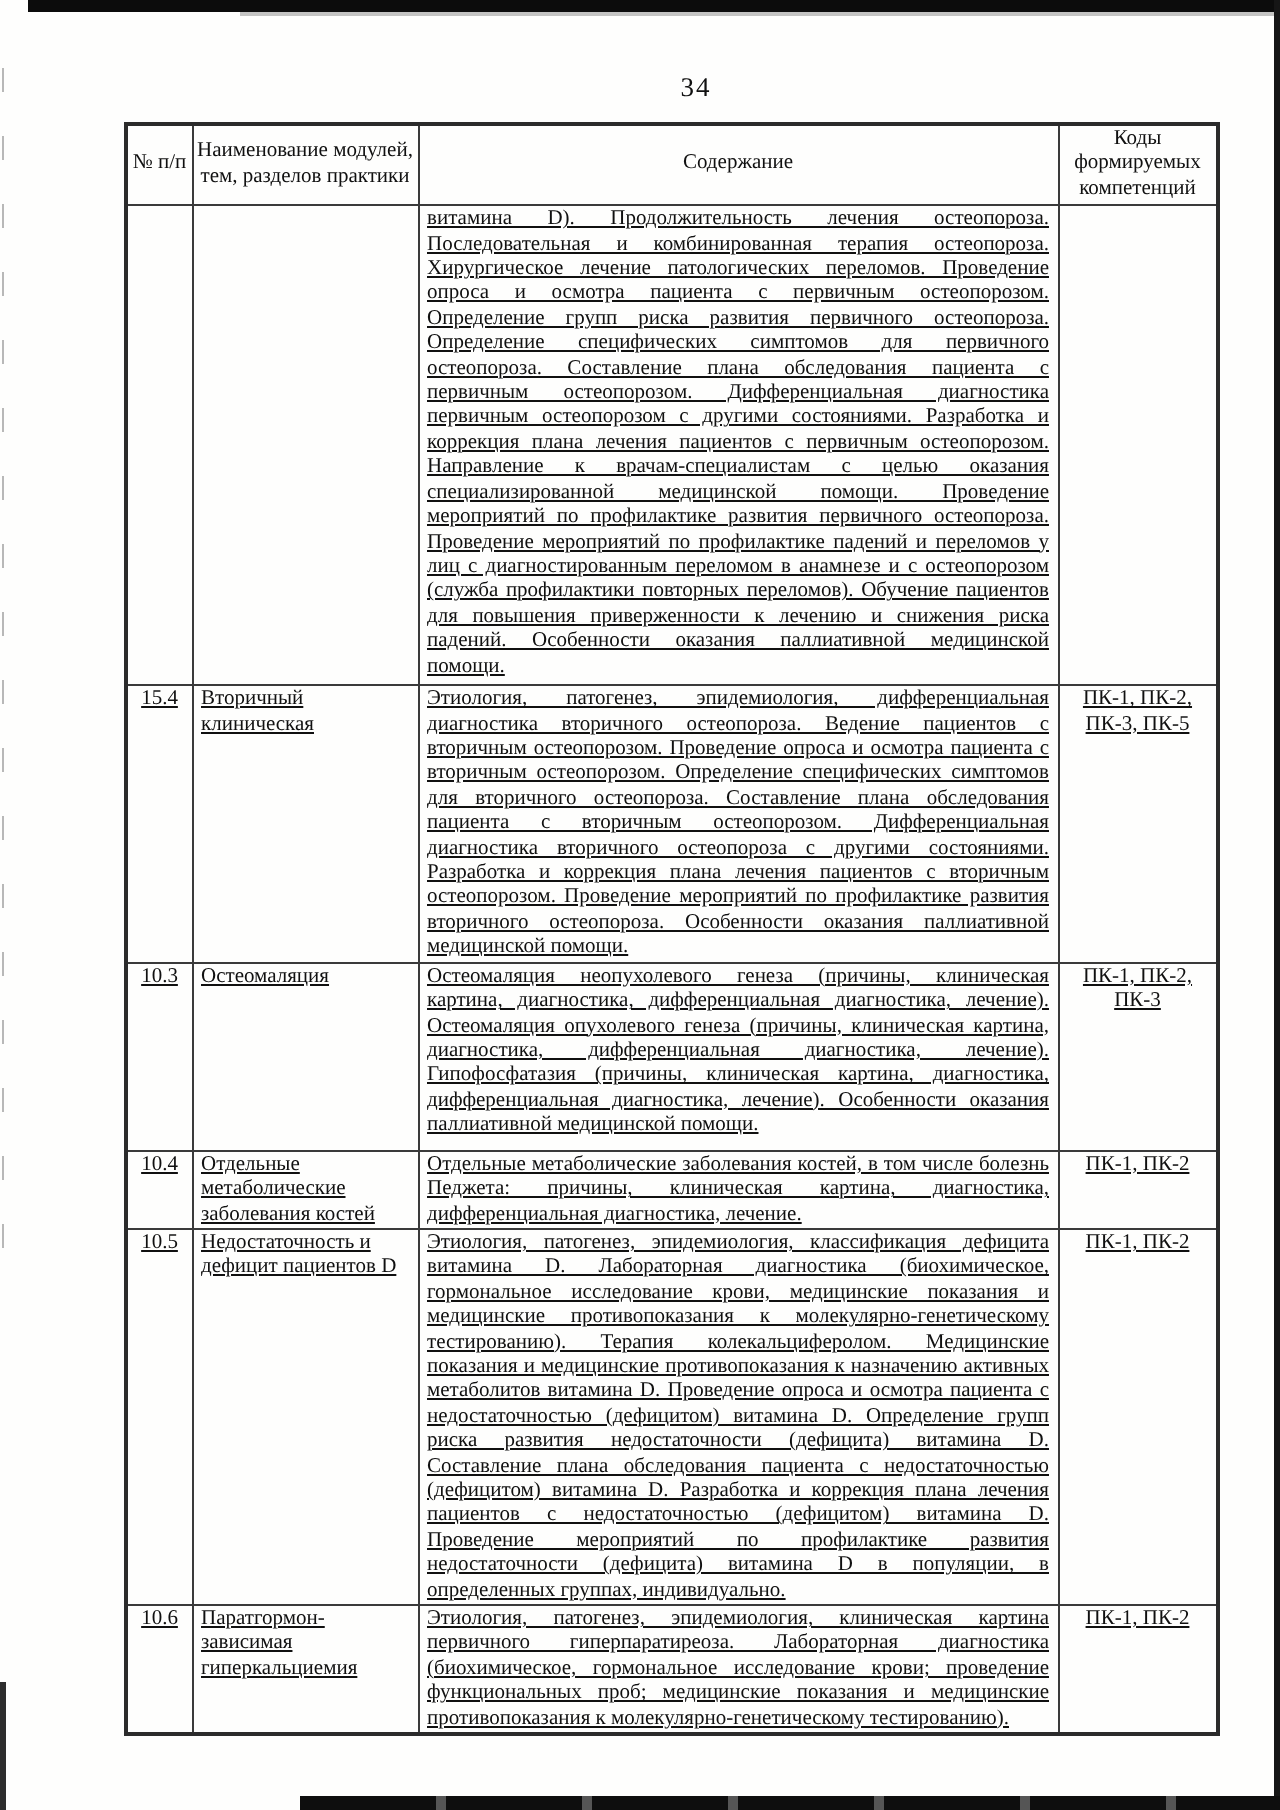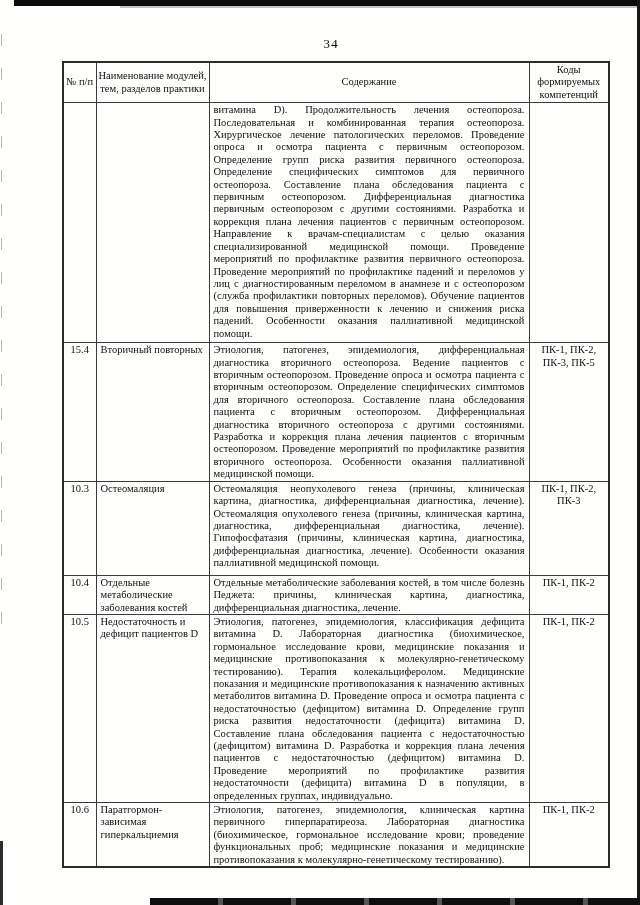--- a/index.html
+++ b/index.html
@@ -15,39 +15,39 @@
   .top-bar    { position:absolute; top:0; left:14px; right:0; height:6px; background:#0c0c0c; }
   .top-bar-tail { position:absolute; top:6px; left:120px; right:0; height:2px; background:#8a8a8a; opacity:.5; }
   .right-bar  { position:absolute; top:0; right:0; bottom:0; width:3px; background:#161616; }
   .bottom-bar { position:absolute; bottom:0; left:150px; right:0; height:7px;
                 background:repeating-linear-gradient(90deg,#0e0e0e 0 68px,#555 68px 73px); }
   .left-noise { position:absolute; left:1px; top:34px; width:1px; height:600px;
                 background:repeating-linear-gradient(180deg,#9a9a9a 0 12px, transparent 12px 34px); opacity:.7; }
   .left-bottom-mark { position:absolute; left:0; bottom:0; width:3px; height:64px; background:#2d2d2d; }
 
   .page-number {
-    position:absolute; top:36px; left:58px; width:546px;
+    position:absolute; top:36px; left:75px; width:546px;
     text-align:center; font-size:13.5px; letter-spacing:1px;
   }
 
   table.doc {
     position:absolute; left:62px; top:61px; width:546px;
     border-collapse:collapse; table-layout:fixed;
     border:2px solid #2b2b2b;
   }
   table.doc th, table.doc td {
     border:1.5px solid #3a3a3a;
     font-size:10.5px; line-height:12.4px;
     font-weight:normal;
     overflow:hidden;
   }
   table.doc th {
     text-align:center; vertical-align:middle; padding:1px 2px;
   }
-  table.doc td { vertical-align:top; padding:1px 4px 0 4px; }
+  table.doc td { vertical-align:top; padding:1px 4px 0 4px;text-decoration:underline; }
   col.c-num     { width:33px; }
   col.c-name    { width:113px; }
   col.c-content { width:320px; }
   col.c-codes   { width:80px; }
 
   td.cell-num  { text-align:center; padding-left:1px; padding-right:1px; }
   td.cell-name { padding-left:3px; padding-right:2px; }
   td.cell-content { text-align:justify; text-align-last:left; }
   td.cell-codes { padding-left:3px; padding-right:2px;text-align:center; }
 
@@ -86,21 +86,21 @@
       <th>Коды формируемых компетенций</th>
     </tr>
     <tr class="r0">
       <td class="cell-num"></td>
       <td class="cell-name"></td>
       <td class="cell-content">витамина D). Продолжительность лечения остеопороза. Последовательная и комбинированная терапия остеопороза. Хирургическое лечение патологических переломов. Проведение опроса и осмотра пациента с первичным остеопорозом. Определение групп риска развития первичного остеопороза. Определение специфических симптомов для первичного остеопороза. Составление плана обследования пациента с первичным остеопорозом. Дифференциальная диагностика первичным остеопорозом с другими состояниями. Разработка и коррекция плана лечения пациентов с первичным остеопорозом. Направление к врачам-специалистам с целью оказания специализированной медицинской помощи. Проведение мероприятий по профилактике развития первичного остеопороза. Проведение мероприятий по профилактике падений и переломов у лиц с диагностированным переломом в анамнезе и с остеопорозом (служба профилактики повторных переломов). Обучение пациентов для повышения приверженности к лечению и снижения риска падений. Особенности оказания паллиативной медицинской помощи.</td>
       <td class="cell-codes"></td>
     </tr>
     <tr class="r1">
       <td class="cell-num">15.4</td>
-      <td class="cell-name">Вторичный повторных</td>
+      <td class="cell-name">Вторичный клиническая</td>
       <td class="cell-content">Этиология, патогенез, эпидемиология, дифференциальная диагностика вторичного остеопороза. Ведение пациентов с вторичным остеопорозом. Проведение опроса и осмотра пациента с вторичным остеопорозом. Определение специфических симптомов для вторичного остеопороза. Составление плана обследования пациента с вторичным остеопорозом. Дифференциальная диагностика вторичного остеопороза с другими состояниями. Разработка и коррекция плана лечения пациентов с вторичным остеопорозом. Проведение мероприятий по профилактике развития вторичного остеопороза. Особенности оказания паллиативной медицинской помощи.</td>
       <td class="cell-codes">ПК-1, ПК-2, ПК-3, ПК-5</td>
     </tr>
     <tr class="r2">
       <td class="cell-num">10.3</td>
       <td class="cell-name">Остеомаляция</td>
       <td class="cell-content">Остеомаляция неопухолевого генеза (причины, клиническая картина, диагностика, дифференциальная диагностика, лечение). Остеомаляция опухолевого генеза (причины, клиническая картина, диагностика, дифференциальная диагностика, лечение). Гипофосфатазия (причины, клиническая картина, диагностика, дифференциальная диагностика, лечение). Особенности оказания паллиативной медицинской помощи.</td>
       <td class="cell-codes">ПК-1, ПК-2, ПК-3</td>
     </tr>
     <tr class="r3">

